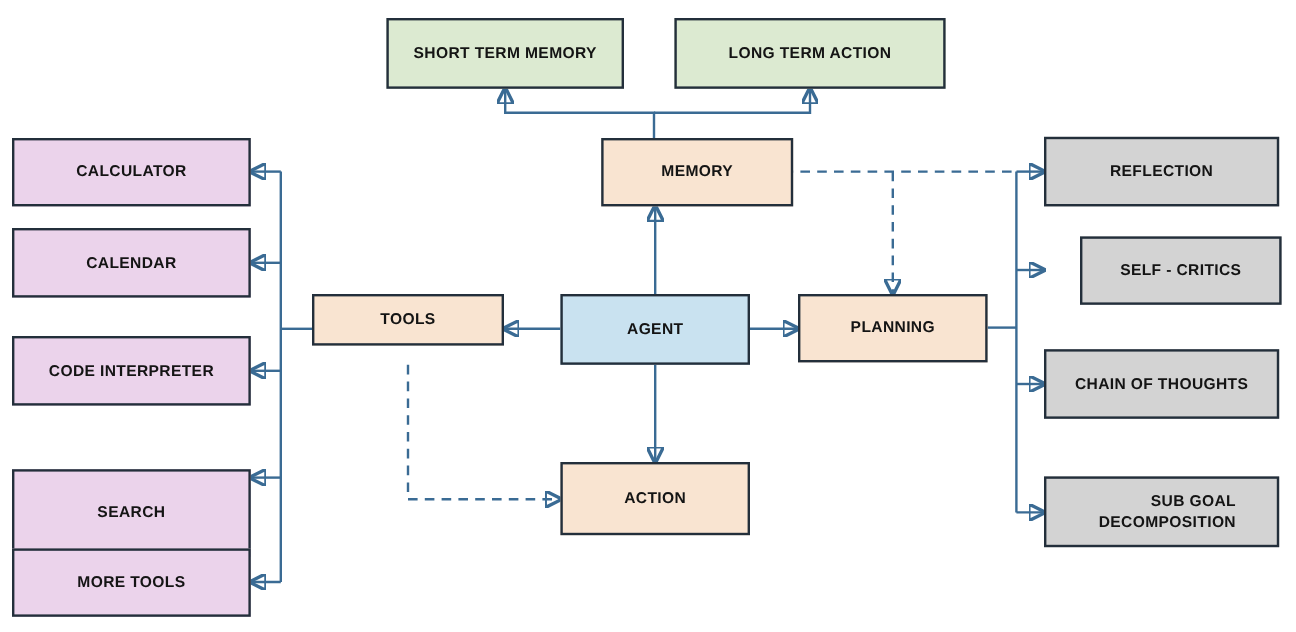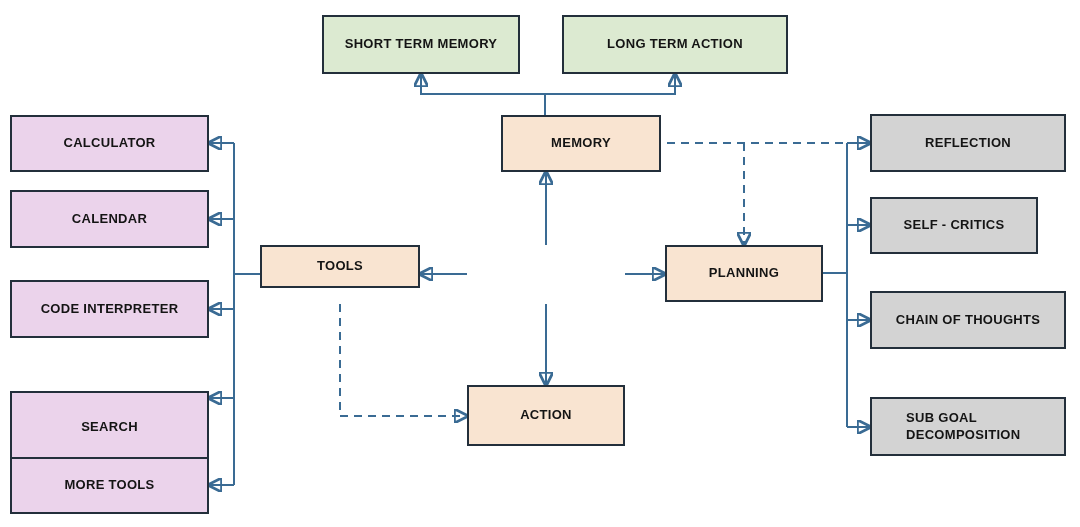--- a/index.html
+++ b/index.html
@@ -39,21 +39,21 @@
   .edges path.dashed {
     stroke-dasharray: 8 6;
   }
   .node {
     position: absolute;
     box-sizing: border-box;
     border: 2px solid var(--node-border);
     display: flex;
     align-items: center;
     justify-content: center;
-    text-align: left;
+    text-align: right;
     font-size: 13px;
     font-weight: 700;
     letter-spacing: 0.3px;
     line-height: 1.3;
     color: var(--label-color);
     padding: 0 8px;
   }
   .node.green  { background: var(--memory-fill); }
   .node.peach  { background: var(--core-fill); }
   .node.blue   { background: var(--agent-fill); }
@@ -99,27 +99,28 @@
     <path d="M847,225 L870,225" marker-end="url(#arrow)"></path>
     <path d="M847,320 L870,320" marker-end="url(#arrow)"></path>
     <path d="M847,427 L870,427" marker-end="url(#arrow)"></path>
   </svg>
 
   <div class="node green" style="left:322px; top:15px; width:198px; height:59px;">SHORT TERM MEMORY</div>
   <div class="node green" style="left:562px; top:15px; width:226px; height:59px;">LONG TERM ACTION</div>
 
   <div class="node peach" style="left:465px; top:115px; width:160px; height:57px;margin-left:36px;">MEMORY</div>
   <div class="node peach" style="left:260px; top:245px; width:160px; height:43px;">TOOLS</div>
+  <div class="node blue" style="left:467px; top:245px; width:158px; height:59px;">AGENT</div>
   <div class="node peach" style="left:665px; top:245px; width:158px; height:57px;">PLANNING</div>
   <div class="node peach" style="left:467px; top:385px; width:158px; height:61px;">ACTION</div>
 
   <div class="node purple" style="left:10px; top:115px; width:199px; height:57px;">CALCULATOR</div>
   <div class="node purple" style="left:10px; top:190px; width:199px; height:58px;">CALENDAR</div>
   <div class="node purple" style="left:10px; top:280px; width:199px; height:58px;">CODE INTERPRETER</div>
   <div class="node purple" style="left:10px; top:391px; width:199px; height:73px;">SEARCH</div>
   <div class="node purple" style="left:10px; top:457px; width:199px; height:57px;">MORE TOOLS</div>
 
   <div class="node gray" style="left:870px; top:114px; width:196px; height:58px;">REFLECTION</div>
-  <div class="node gray" style="left:870px; top:197px; width:168px; height:57px;">SELF - CRITICS</div>
+  <div class="node gray" style="left:900px; top:197px; width:168px; height:57px;">SELF - CRITICS</div>
   <div class="node gray" style="left:870px; top:291px; width:196px; height:58px;">CHAIN OF THOUGHTS</div>
   <div class="node gray narrow" style="left:870px; top:397px; width:196px; height:59px;">SUB GOAL DECOMPOSITION</div>
 
 </div>
 
 </body></html>

